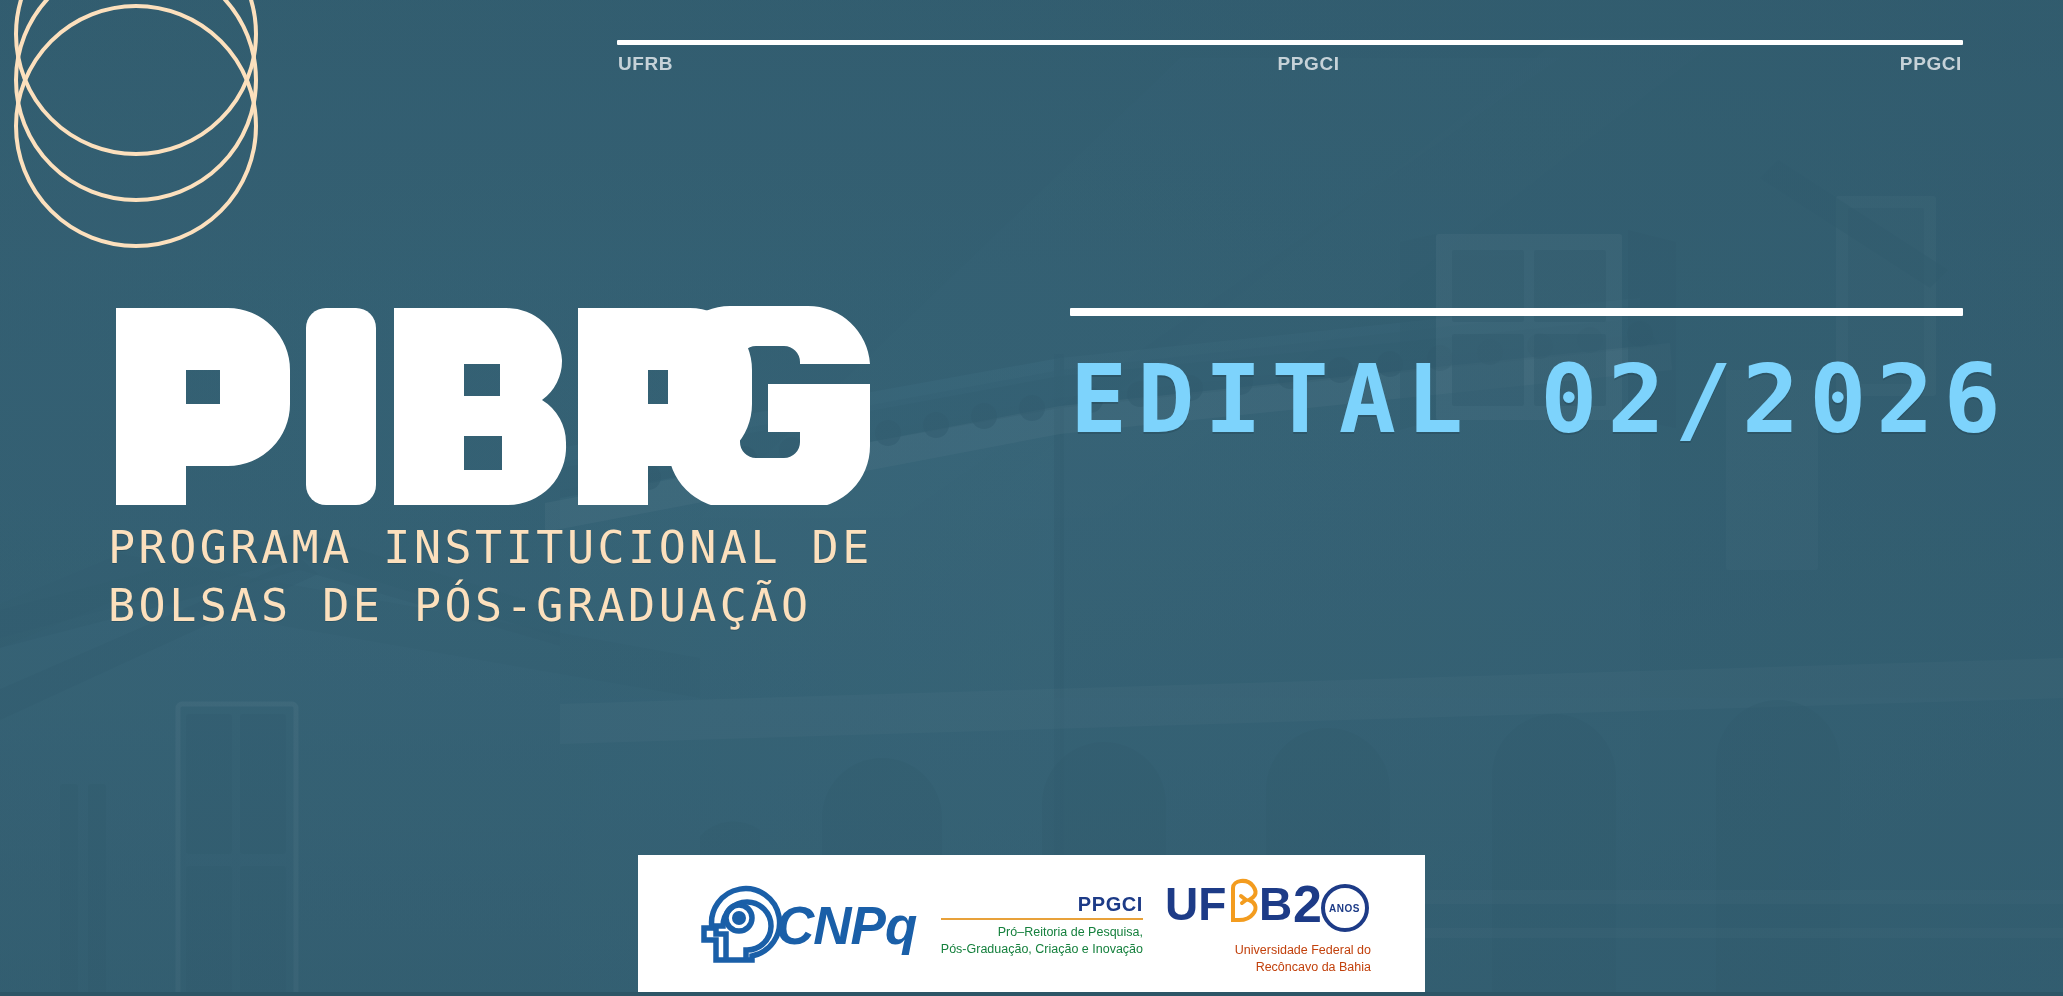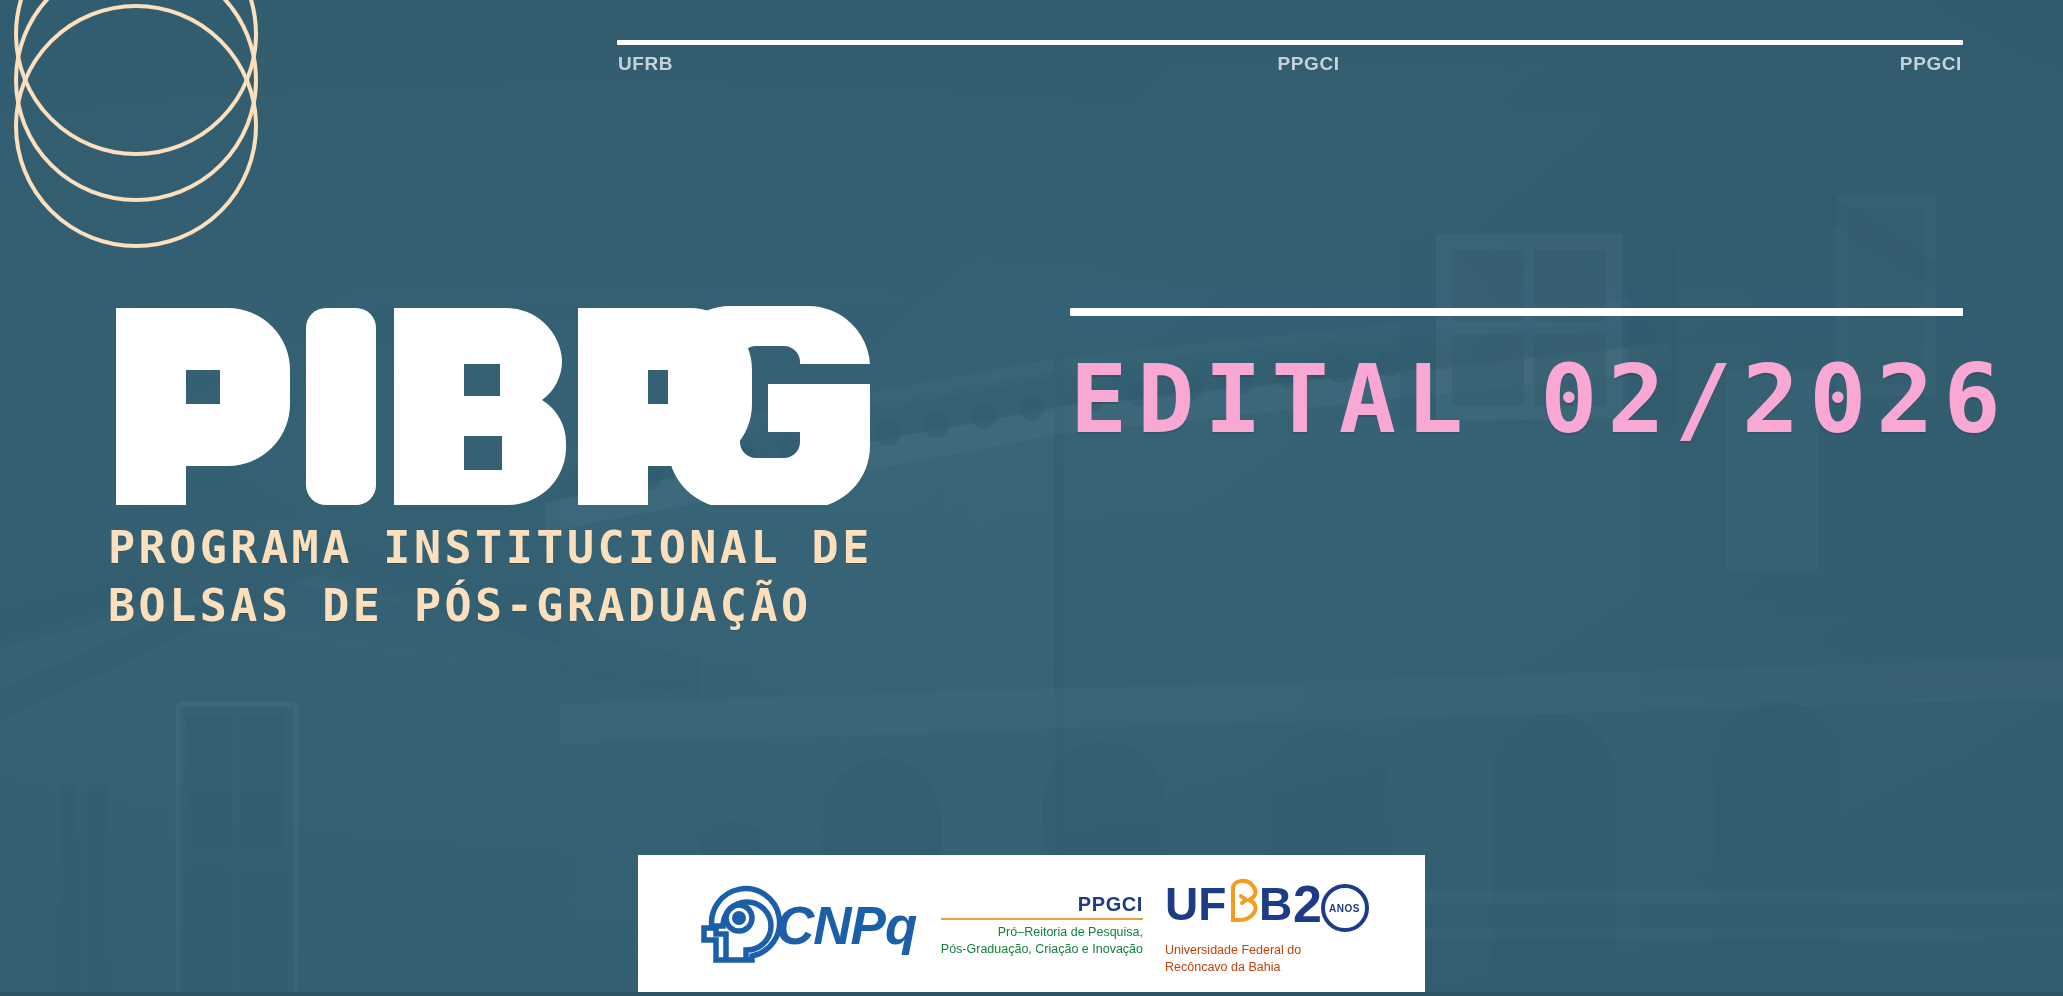--- a/index.html
+++ b/index.html
@@ -88,21 +88,21 @@
     left: 108px;
     top: 300px;
   }
   .wordmark { display: block; }
 
   .subtitle {
     margin-top: 14px;
     color: #fce0bd;
     font-family: "DejaVu Sans Mono", monospace;
     font-size: 45px;
-    font-weight: bold;
+    font-weight: normal;
     line-height: 1.28;
     letter-spacing: 3.5px;
     white-space: pre-line;
     text-shadow: 0 1px 0 rgba(20,45,58,0.28);
   }
 
   
   .right-block {
     position: absolute;
     left: 1070px;
@@ -110,21 +110,21 @@
     width: 893px;
   }
   .edital-rule {
     height: 8px;
     background: #ffffff;
     width: 100%;
     border-radius: 1px;
   }
   .edital-text {
     margin-top: 34px;
-    color: #f9a8d4;
+    color: #7dd3fc;
     font-family: "DejaVu Sans Mono", monospace;
     font-size: 95px;
     font-weight: bold;
     letter-spacing: 10px;
     line-height: 1.05;
     white-space: nowrap;
     text-align: center;
     text-shadow: 0 2px 0 rgba(20,45,58,0.22);
   }
 
@@ -162,21 +162,21 @@
     margin: 4px 0 4px 0;
     width: 100%;
   }
   .ppgci-sub {
     color: #15803d;
     font-size: 12.5px;
     line-height: 1.33;
     font-family: "Liberation Sans", sans-serif;
     white-space: pre-line;
   }
-  .logo-ufrb { flex: 0 0 auto; }
+  .logo-ufrb { flex: 0 0 auto; text-align: right; }
   .ufrb-sub {
     color: #c2410c;
     font-size: 12.5px;
     line-height: 1.3;
     font-family: "Liberation Sans", sans-serif;
     white-space: pre-line;
     margin-top: 2px;
   }
 </style>
 </head>

